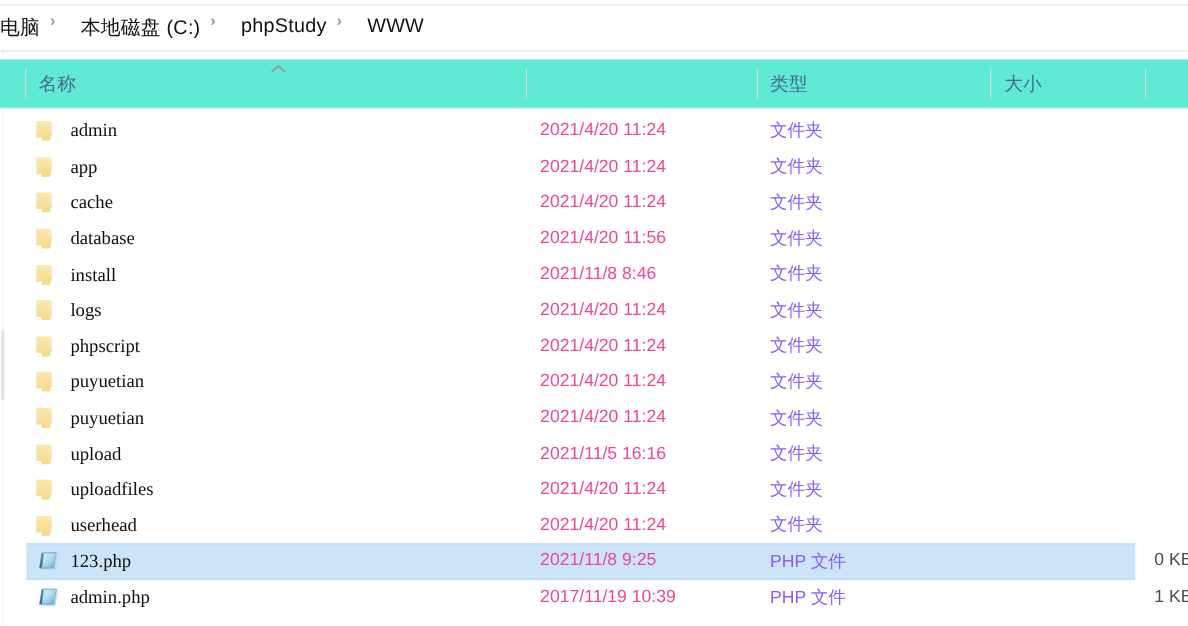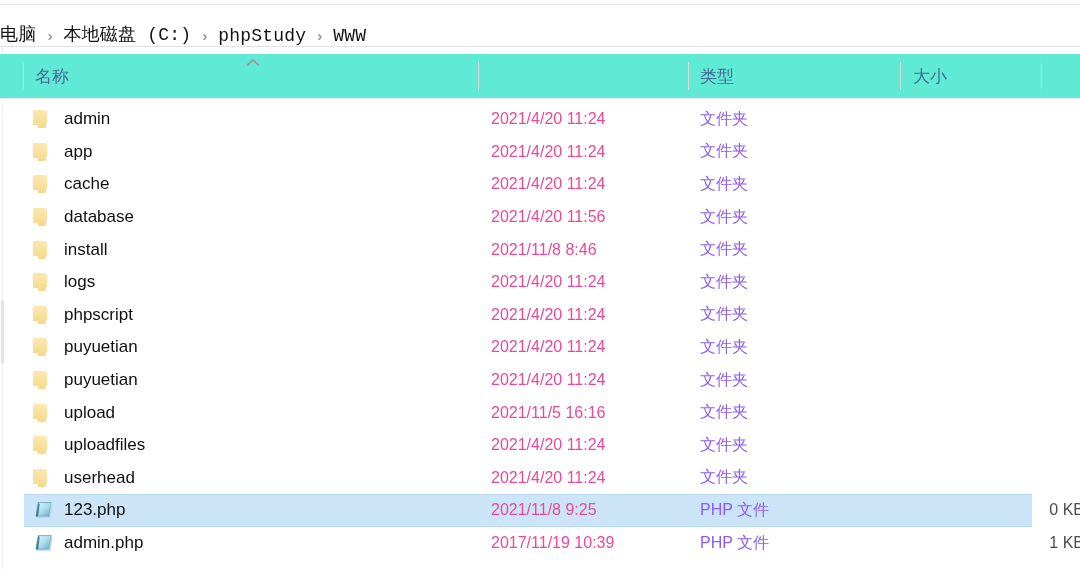--- a/index.html
+++ b/index.html
@@ -26,31 +26,31 @@
   .top-rule.r1 { top: 4px; }
 
   
   .breadcrumb-bar {
     position: absolute;
     top: 13px;
     left: 0;
     width: 1080px;
     height: 33px;
     display: flex;
-    align-items: flex-end;
+    align-items: flex-start;
     padding-left: 0px;
     box-sizing: border-box;
     background: #ffffff;
-    font-family: Liberation Mono, monospace;
   }
   .crumb {
     font-size: 18px;
     color: #121212;
     white-space: nowrap;
     letter-spacing: 0.2px;
+    margin-left: 14px;
   }
   .crumb.first { margin-left: 0px; }
   .crumb-sep {
     color: #9a9a9a;
     font-size: 15px;
     margin: 0 9px;
     font-weight: bold;
     line-height: 1;
     transform: translateY(-1px);
   }
@@ -159,20 +159,21 @@
     display: flex;
     align-items: center;
     justify-content: flex-start;
   }
 
   
   .name-cell {
     left: 64px;
     font-size: 17px;
     color: #101010;
+    font-family: Liberation Serif, serif;
   }
   
   .date-cell {
     left: 491px;
     font-size: 16px;
     color: #ec4899;
   }
   
   .type-cell {
     left: 700px;

